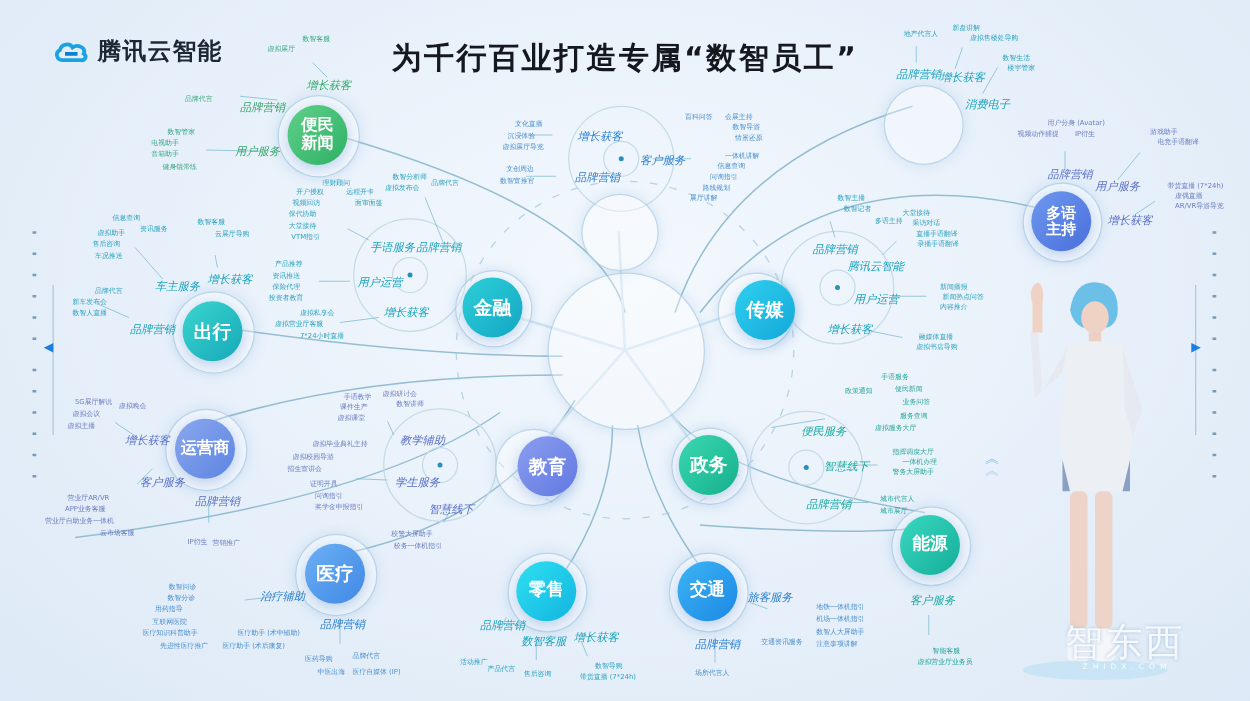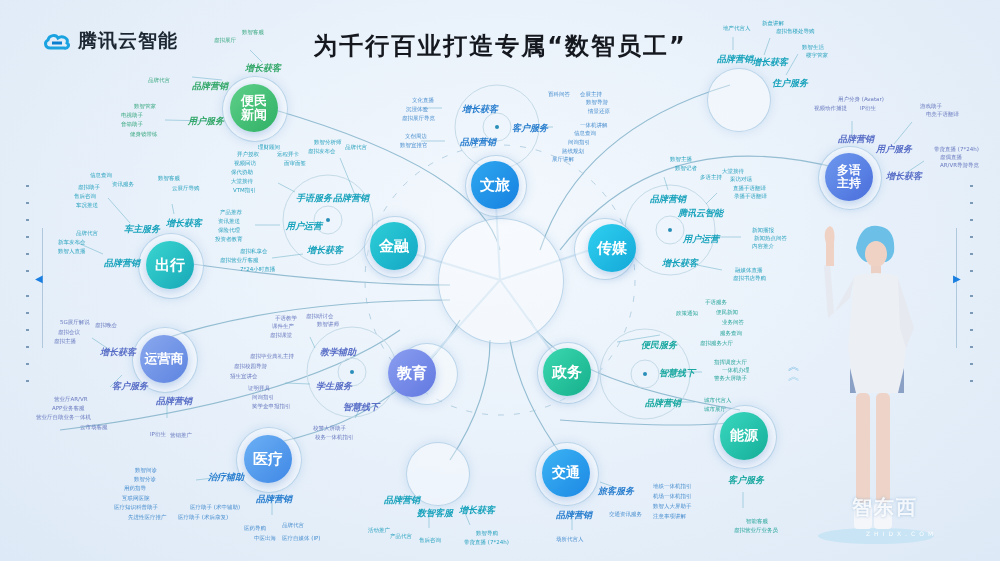--- a/index.html
+++ b/index.html
@@ -7,27 +7,27 @@
   #stage{position:relative;width:1000px;height:561px;overflow:hidden;
     background:radial-gradient(ellipse at 50% 40%,#f3f8fd 0%,#e7f0fa 55%,#dde9f6 100%);}
   svg#lines{position:absolute;left:0;top:0;width:1000px;height:561px;}
   .abs{position:absolute;}
   .logo{left:42px;top:28px;display:flex;align-items:center;gap:6px;}
   .logo-text{font-size:19px;font-weight:bold;color:#1d2733;letter-spacing:1px;}
   .title{left:0;width:1000px;top:30px;text-align:center;font-size:24px;font-weight:bold;color:#15191f;letter-spacing:2px;}
   .hub{border-radius:50%;display:flex;align-items:center;justify-content:center;flex-direction:column;color:#fff;font-weight:bold;text-align:center;}
   .ring{border-radius:50%;position:absolute;border:1px solid rgba(150,190,220,0.6);background:rgba(255,255,255,0.35);box-shadow:0 0 10px rgba(120,170,220,0.25);}
   .node{position:absolute;border-radius:50%;display:flex;align-items:center;justify-content:center;color:#fff;font-weight:bold;font-size:18px;line-height:1.1;text-align:center;box-shadow:0 3px 10px rgba(60,120,200,0.3);}
-  .cat{position:absolute;font-size:9px;font-weight:bold;font-style:italic;white-space:nowrap;}
+  .cat{position:absolute;font-size:9px;font-weight:normal;font-style:italic;white-space:nowrap;}
   .leaf{position:absolute;font-size:5.5px;white-space:nowrap;line-height:1;}
   .g{color:#34a86a;} .c{color:#1aa3bc;} .b{color:#2b7fcf;} .p{color:#5a6fc7;} .t{color:#19a8a0;}
   .lg{color:#3aa880;} .lc{color:#2aa3bf;} .lb{color:#4a8fcf;} .lp{color:#6a7bc0;} .lt{color:#27a59b;}
   .ruler{position:absolute;width:3px;height:2px;background:#7a9ab8;}
   .person{position:absolute;left:816px;top:218px;width:120px;height:330px;}
-  .watermark{position:absolute;left:852px;top:494px;font-size:20px;font-weight:bold;color:rgba(255,255,255,0.85);letter-spacing:2px;text-shadow:0 0 3px rgba(120,160,200,0.6);}
+  .watermark{position:absolute;left:852px;top:494px;font-size:30px;font-weight:normal;color:rgba(255,255,255,0.85);letter-spacing:2px;text-shadow:0 0 3px rgba(120,160,200,0.6);}
   .wm-sub{position:absolute;left:866px;top:530px;font-size:6px;color:rgba(255,255,255,0.9);letter-spacing:4px;}
 </style>
 </head>
 <body>
 
 <div id="stage">
 
   <svg id="lines" viewBox="0 0 1000 561">
 
     <g fill="none" stroke="#7fb0c8" stroke-width="1.2" opacity="0.8">
@@ -218,23 +218,20 @@
   <div class="leaf lc" style="left:220px;top:210px">产品推荐</div>
   <div class="leaf lc" style="left:218px;top:219px">资讯推送</div>
   <div class="leaf lc" style="left:218px;top:228px">保险代理</div>
   <div class="leaf lc" style="left:215px;top:237px">投资者教育</div>
   <div class="cat c" style="left:307px;top:244px">增长获客</div>
   <div class="leaf lc" style="left:240px;top:249px">虚拟私享会</div>
   <div class="leaf lc" style="left:220px;top:258px">虚拟营业厅客服</div>
   <div class="leaf lc" style="left:240px;top:267px">7*24小时直播</div>
 
   <div class="ring" style="left:465px;top:155px;width:60px;height:60px"></div>
-  <div class="node" style="left:471px;top:161px;width:48px;height:48px;background:linear-gradient(135deg,#2fa8f0,#1680e0);font-size:15px">
-    <span>文旅</span>
-  </div>
   <div class="cat b" style="left:462px;top:103px">增长获客</div>
   <div class="leaf lb" style="left:412px;top:98px">文化直播</div>
   <div class="leaf lb" style="left:406px;top:107px">沉浸体验</div>
   <div class="leaf lb" style="left:402px;top:116px">虚拟展厅导览</div>
   <div class="cat b" style="left:460px;top:136px">品牌营销</div>
   <div class="leaf lb" style="left:405px;top:134px">文创周边</div>
   <div class="leaf lb" style="left:400px;top:143px">数智宣推官</div>
   <div class="cat b" style="left:512px;top:122px">客户服务</div>
   <div class="leaf lb" style="left:548px;top:92px">百科问答</div>
   <div class="leaf lb" style="left:580px;top:92px">会展主持</div>
@@ -266,21 +263,21 @@
   <div class="cat c" style="left:662px;top:257px">增长获客</div>
   <div class="leaf lc" style="left:735px;top:268px">融媒体直播</div>
   <div class="leaf lc" style="left:733px;top:276px">虚拟书店导购</div>
 
   <div class="ring" style="left:707px;top:68px;width:62px;height:62px"></div>
   <div class="cat c" style="left:717px;top:53px">品牌营销</div>
   <div class="leaf lc" style="left:723px;top:26px">地产代言人</div>
   <div class="cat c" style="left:752px;top:56px">增长获客</div>
   <div class="leaf lc" style="left:762px;top:21px">新盘讲解</div>
   <div class="leaf lc" style="left:776px;top:29px">虚拟售楼处导购</div>
-  <div class="cat c" style="left:772px;top:77px">住户服务</div>
+  <div class="cat c" style="left:772px;top:77px">消费电子</div>
   <div class="leaf lc" style="left:802px;top:45px">数智生活</div>
   <div class="leaf lc" style="left:806px;top:53px">楼宇管家</div>
 
   <div class="ring" style="left:818px;top:146px;width:62px;height:62px"></div>
   <div class="node" style="left:825px;top:153px;width:48px;height:48px;background:linear-gradient(135deg,#6e98ee,#4a6fdc);font-size:12px">
     <span style="width:26px;word-break:break-all">多语主持</span>
   </div>
   <div class="cat p" style="left:838px;top:133px">品牌营销</div>
   <div class="leaf lp" style="left:838px;top:97px">用户分身 (Avatar)</div>
   <div class="leaf lp" style="left:814px;top:106px">视频动作捕捉</div>
@@ -305,21 +302,21 @@
   <div class="cat p" style="left:112px;top:380px">客户服务</div>
   <div class="leaf lp" style="left:54px;top:397px">营业厅AR/VR</div>
   <div class="leaf lp" style="left:52px;top:406px">APP业务客服</div>
   <div class="leaf lp" style="left:36px;top:415px">营业厅自助业务一体机</div>
   <div class="leaf lp" style="left:80px;top:425px">云市场客服</div>
   <div class="cat p" style="left:156px;top:395px">品牌营销</div>
   <div class="leaf lp" style="left:150px;top:432px">IP衍生</div>
   <div class="leaf lp" style="left:170px;top:433px">营销推广</div>
 
   <div class="ring" style="left:396px;top:343px;width:60px;height:60px"></div>
-  <div class="node" style="left:388px;top:349px;width:48px;height:48px;background:linear-gradient(135deg,#8a9ef0,#6278e0);font-size:15px">
+  <div class="node" style="left:414px;top:349px;width:48px;height:48px;background:linear-gradient(135deg,#8a9ef0,#6278e0);font-size:15px">
     <span>教育</span>
   </div>
   <div class="cat p" style="left:320px;top:346px">教学辅助</div>
   <div class="leaf lp" style="left:275px;top:316px">手语教学</div>
   <div class="leaf lp" style="left:306px;top:314px">虚拟研讨会</div>
   <div class="leaf lp" style="left:272px;top:324px">课件生产</div>
   <div class="leaf lp" style="left:317px;top:322px">数智讲师</div>
   <div class="leaf lp" style="left:270px;top:333px">虚拟课堂</div>
   <div class="cat p" style="left:316px;top:380px">学生服务</div>
   <div class="leaf lp" style="left:250px;top:354px">虚拟毕业典礼主持</div>
@@ -364,34 +361,37 @@
   <div class="leaf lb" style="left:128px;top:515px">先进性医疗推广</div>
   <div class="leaf lb" style="left:190px;top:505px">医疗助手 (术中辅助)</div>
   <div class="leaf lb" style="left:178px;top:515px">医疗助手 (术后康复)</div>
   <div class="cat b" style="left:256px;top:493px">品牌营销</div>
   <div class="leaf lb" style="left:244px;top:526px">医药导购</div>
   <div class="leaf lb" style="left:282px;top:523px">品牌代言</div>
   <div class="leaf lb" style="left:254px;top:536px">中医出海</div>
   <div class="leaf lb" style="left:282px;top:536px">医疗自媒体 (IP)</div>
 
   <div class="ring" style="left:406px;top:442px;width:62px;height:62px"></div>
+  <div class="node" style="left:413px;top:449px;width:48px;height:48px;background:linear-gradient(135deg,#2ee0f0,#12b4e0);font-size:14px">
+    <span>零售</span>
+  </div>
   <div class="cat c" style="left:384px;top:494px">品牌营销</div>
   <div class="leaf lc" style="left:368px;top:528px">活动推广</div>
   <div class="leaf lc" style="left:390px;top:534px">产品代言</div>
   <div class="cat c" style="left:417px;top:507px">数智客服</div>
   <div class="leaf lc" style="left:419px;top:538px">售后咨询</div>
   <div class="cat c" style="left:459px;top:504px">增长获客</div>
   <div class="leaf lc" style="left:476px;top:531px">数智导购</div>
   <div class="leaf lc" style="left:464px;top:540px">带货直播 (7*24h)</div>
 
   <div class="ring" style="left:535px;top:442px;width:62px;height:62px"></div>
   <div class="node" style="left:542px;top:449px;width:48px;height:48px;background:linear-gradient(135deg,#3cb4f4,#1c88e4);font-size:14px">
     <span>交通</span>
   </div>
-  <div class="cat b" style="left:598px;top:485px">旅客服务</div>
+  <div class="cat b" style="left:598px;top:472px">旅客服务</div>
   <div class="leaf lb" style="left:653px;top:484px">地铁一体机指引</div>
   <div class="leaf lb" style="left:653px;top:494px">机场一体机指引</div>
   <div class="leaf lb" style="left:653px;top:504px">数智人大屏助手</div>
   <div class="leaf lb" style="left:609px;top:512px">交通资讯服务</div>
   <div class="leaf lb" style="left:653px;top:514px">注意事项讲解</div>
   <div class="cat b" style="left:556px;top:509px">品牌营销</div>
   <div class="leaf lb" style="left:556px;top:537px">场所代言人</div>
 
   <div class="ring" style="left:713px;top:405px;width:62px;height:62px"></div>
   <div class="node" style="left:720px;top:412px;width:48px;height:48px;background:linear-gradient(135deg,#3ad8c0,#15ae98);font-size:14px">

